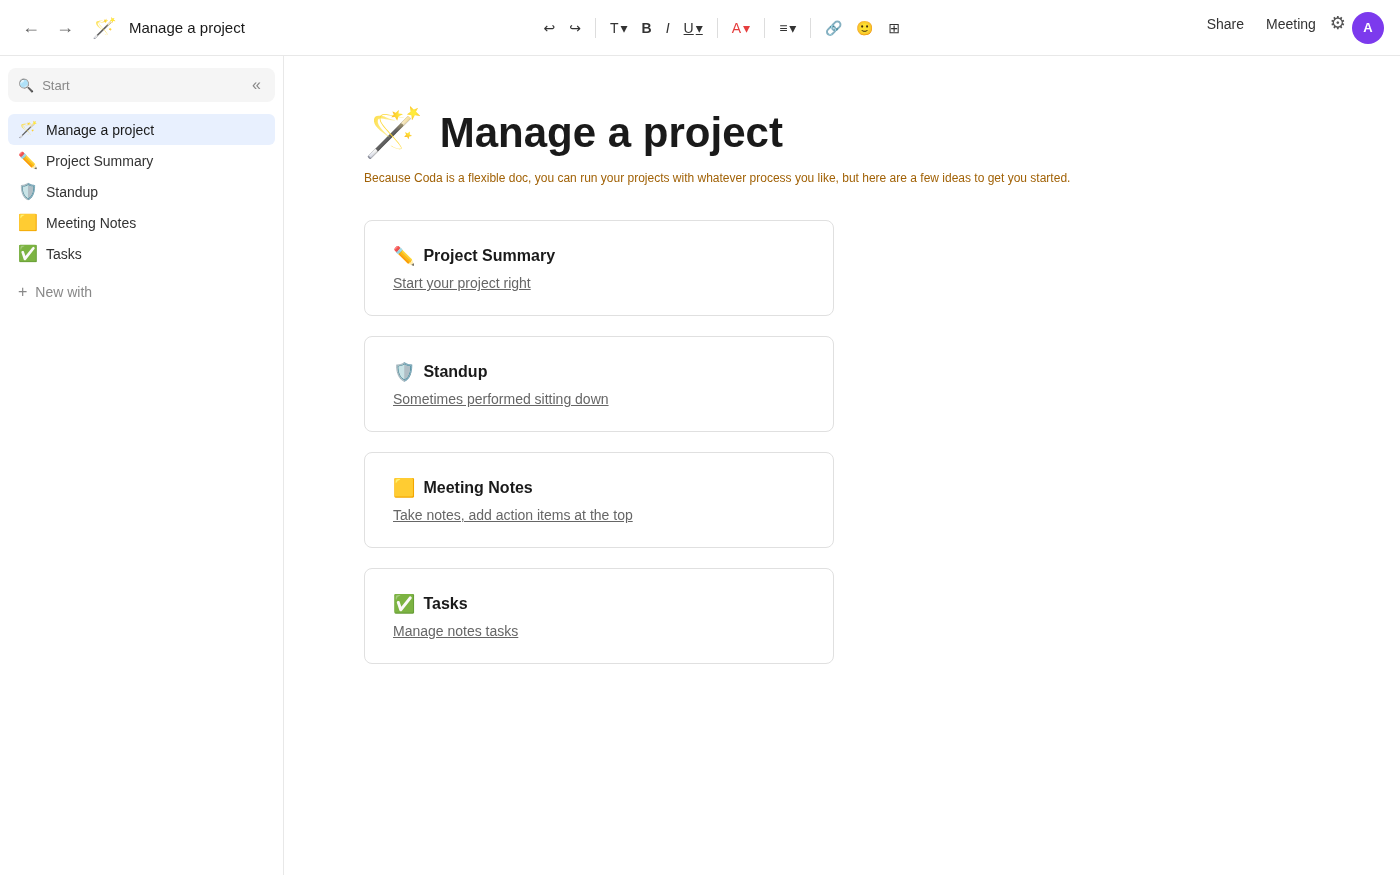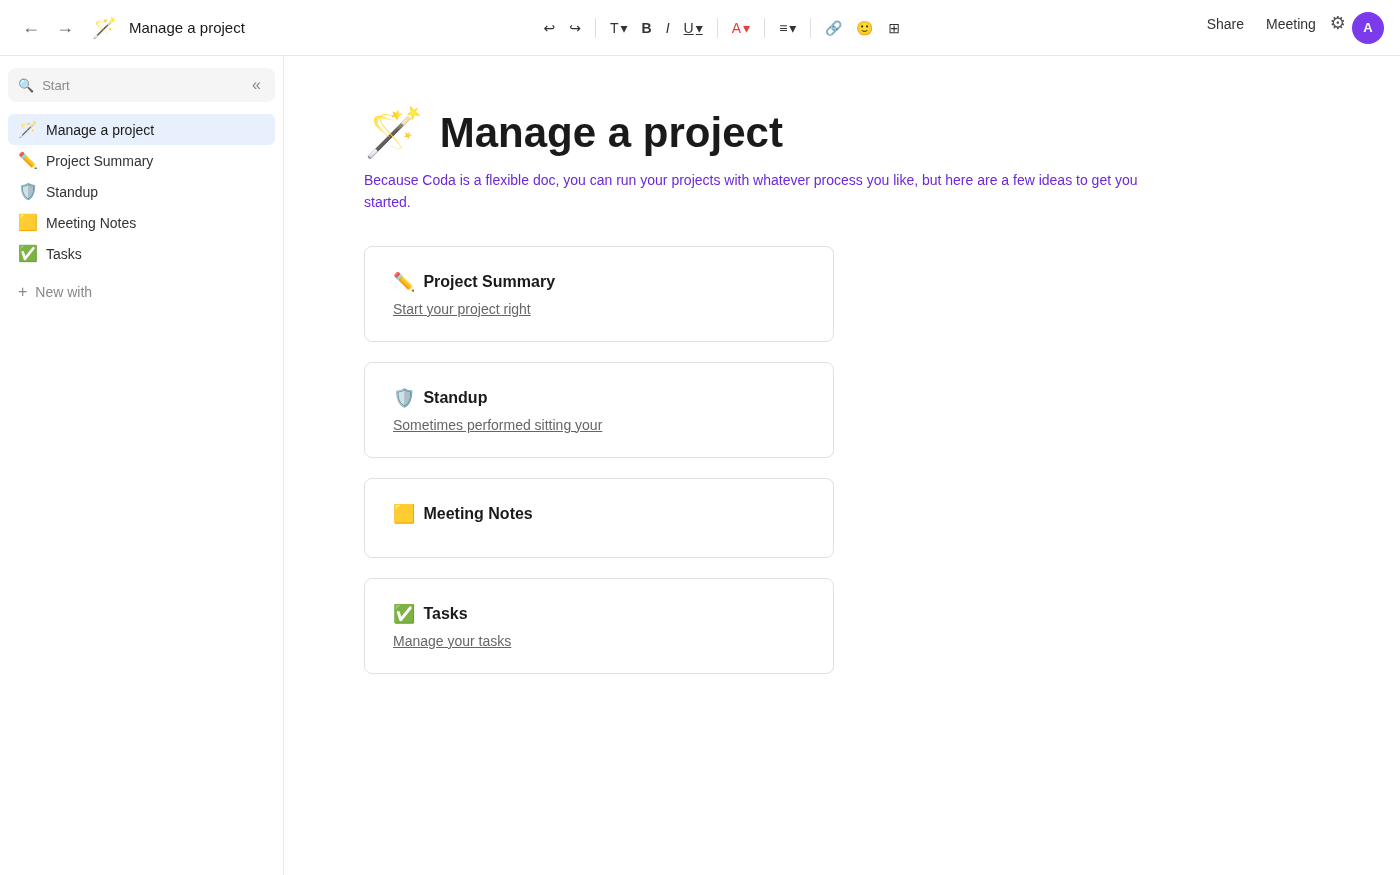--- a/index.html
+++ b/index.html
@@ -75,21 +75,21 @@
     
     #main {
       flex: 1;
       overflow-y: auto;
       padding: 48px 80px;
     }
     .page-header { display: flex; align-items: center; gap: 16px; margin-bottom: 8px; }
     .page-header .page-icon { font-size: 48px; }
     .page-header h1 { font-size: 42px; font-weight: 700; color: #1a1a1a; }
     .page-subtitle { font-size: 16px; color: #999; margin-bottom: 24px; margin-left: 4px; }
-    .page-description { font-size: 14px; color: #6d28d9; line-height: 1.6; margin-bottom: 32px; max-width: 820px; }
+    .page-description { font-size: 12px; color: #a16207; line-height: 1.6; margin-bottom: 32px; max-width: 820px; }
 
     .card {
       border: 1px solid #e0e0e0; border-radius: 8px;
       padding: 24px 28px;
       margin-bottom: 20px;
       max-width: 470px;
       cursor: pointer;
     }
     .card-title {
       display: flex; align-items: center; gap: 8px;
@@ -198,30 +198,31 @@
         <span class="card-icon">✏️</span>
         <span>Project Summary</span>
       </div>
       <div class="card-desc">Start your project right</div>
     </div>
         <div class="card">
       <div class="card-title">
         <span class="card-icon">🛡️</span>
         <span>Standup</span>
       </div>
-      <div class="card-desc">Sometimes performed sitting your</div>
+      <div class="card-desc">Sometimes performed sitting down</div>
     </div>
         <div class="card">
       <div class="card-title">
         <span class="card-icon">🟨</span>
         <span>Meeting Notes</span>
       </div>
+      <div class="card-desc">Take notes, add action items at the top</div>
     </div>
         <div class="card">
       <div class="card-title">
         <span class="card-icon">✅</span>
         <span>Tasks</span>
       </div>
-      <div class="card-desc">Manage your tasks</div>
+      <div class="card-desc">Manage notes tasks</div>
     </div>
       </div>
   </div>
 </div>
 
 </body></html>

